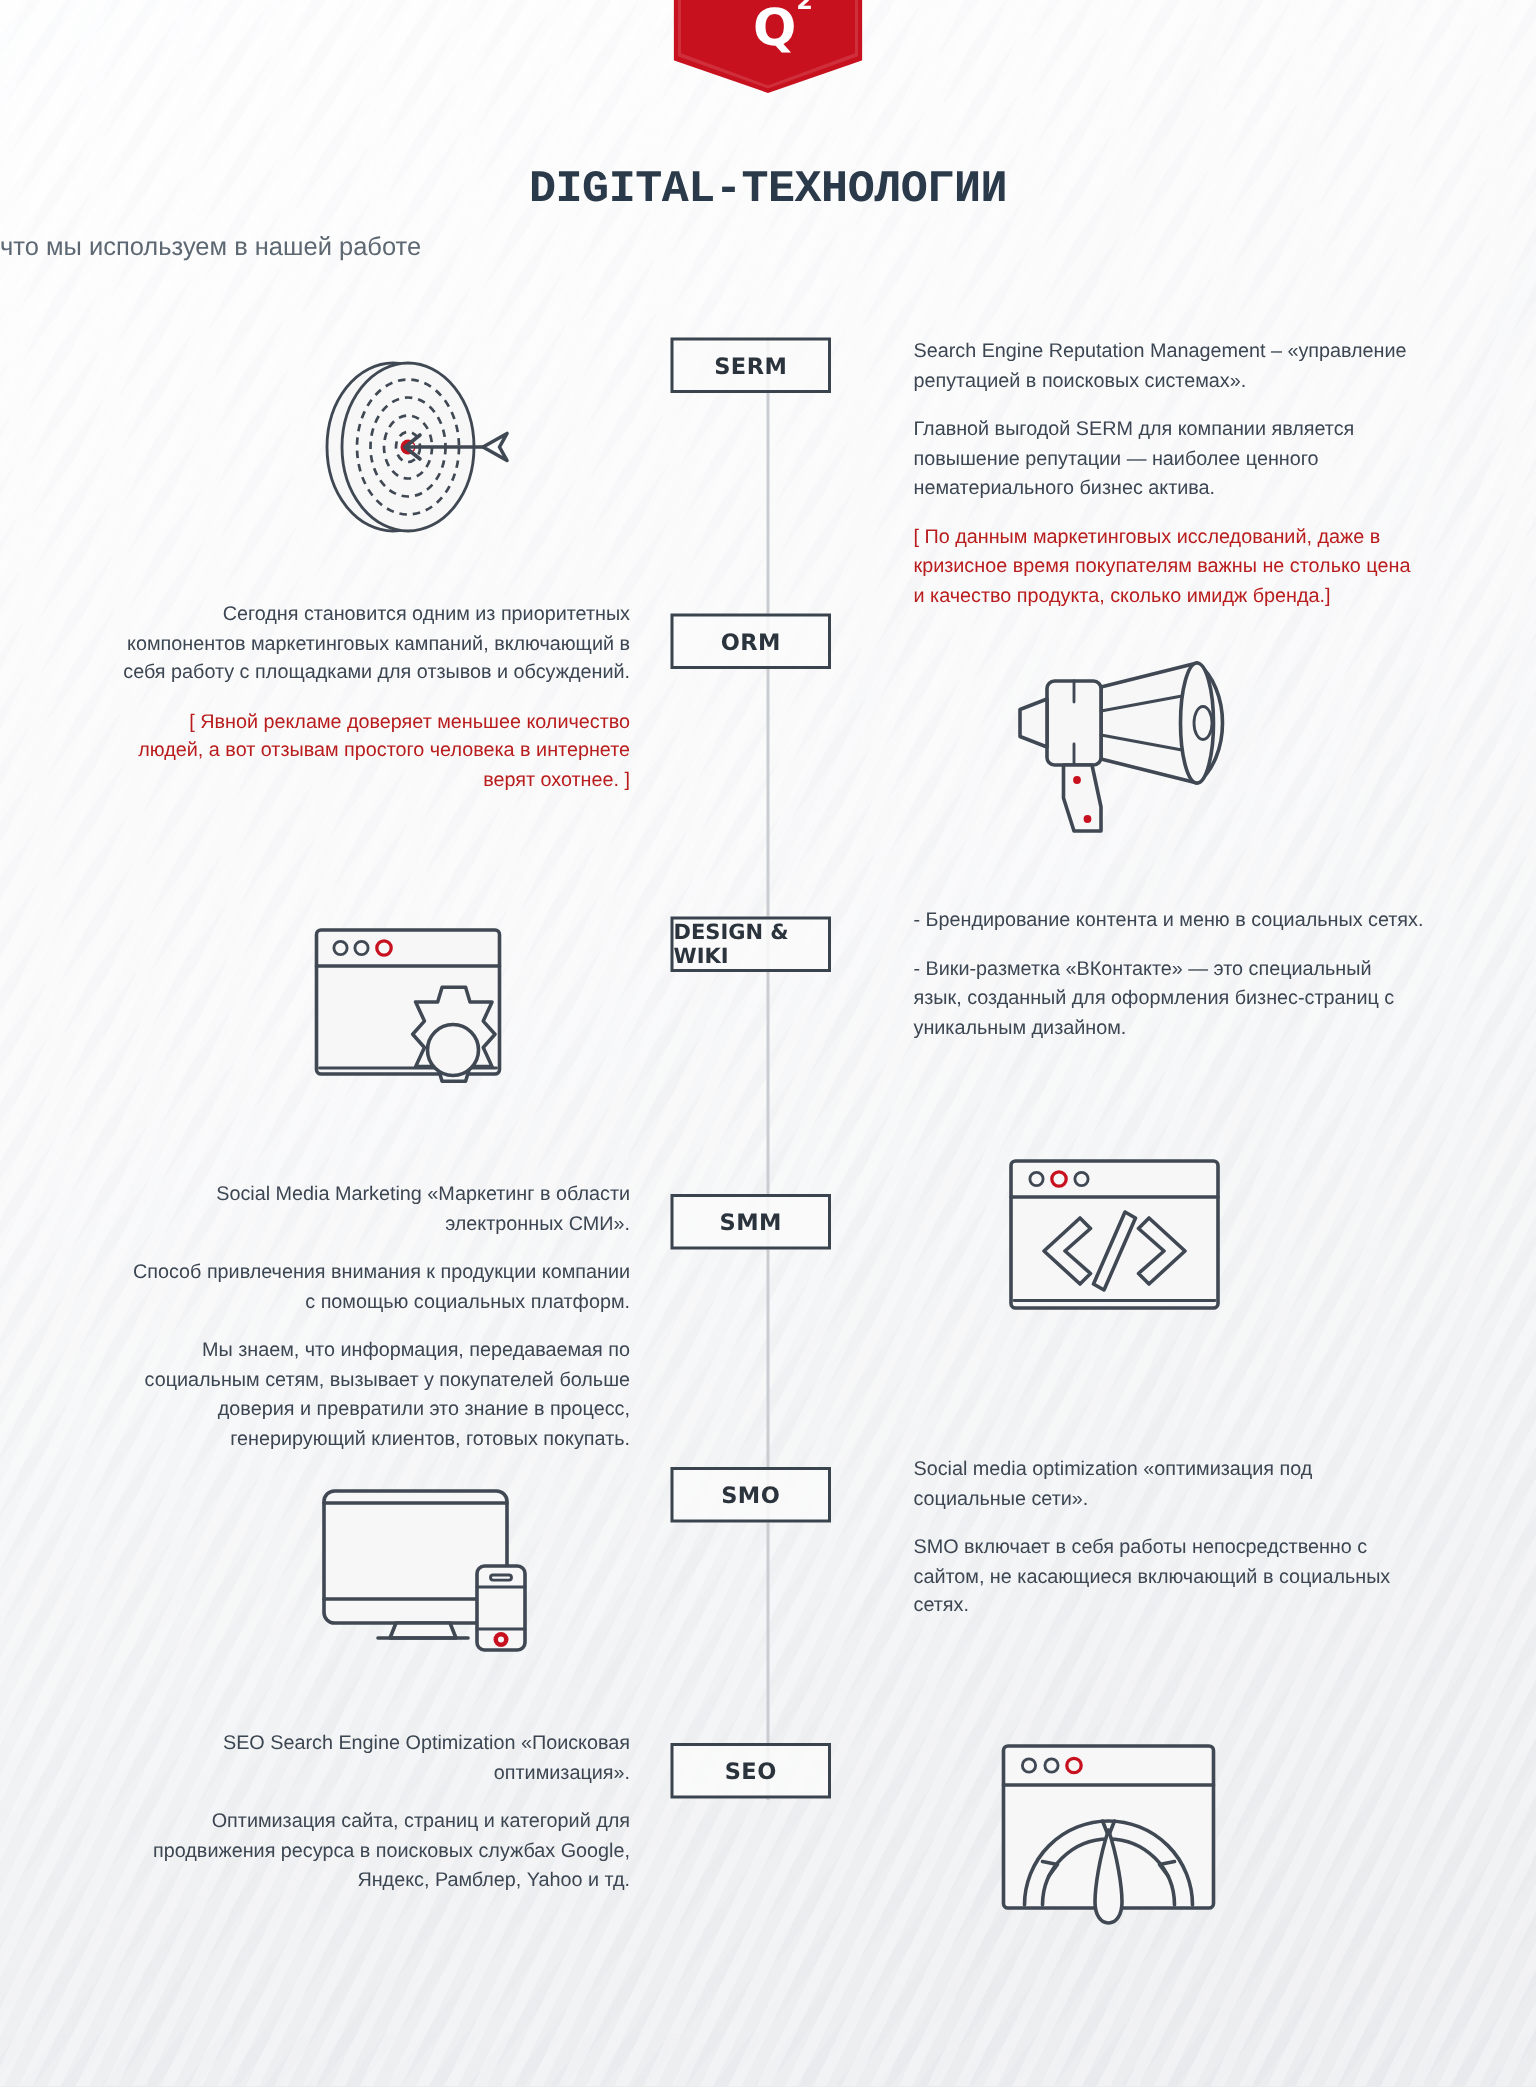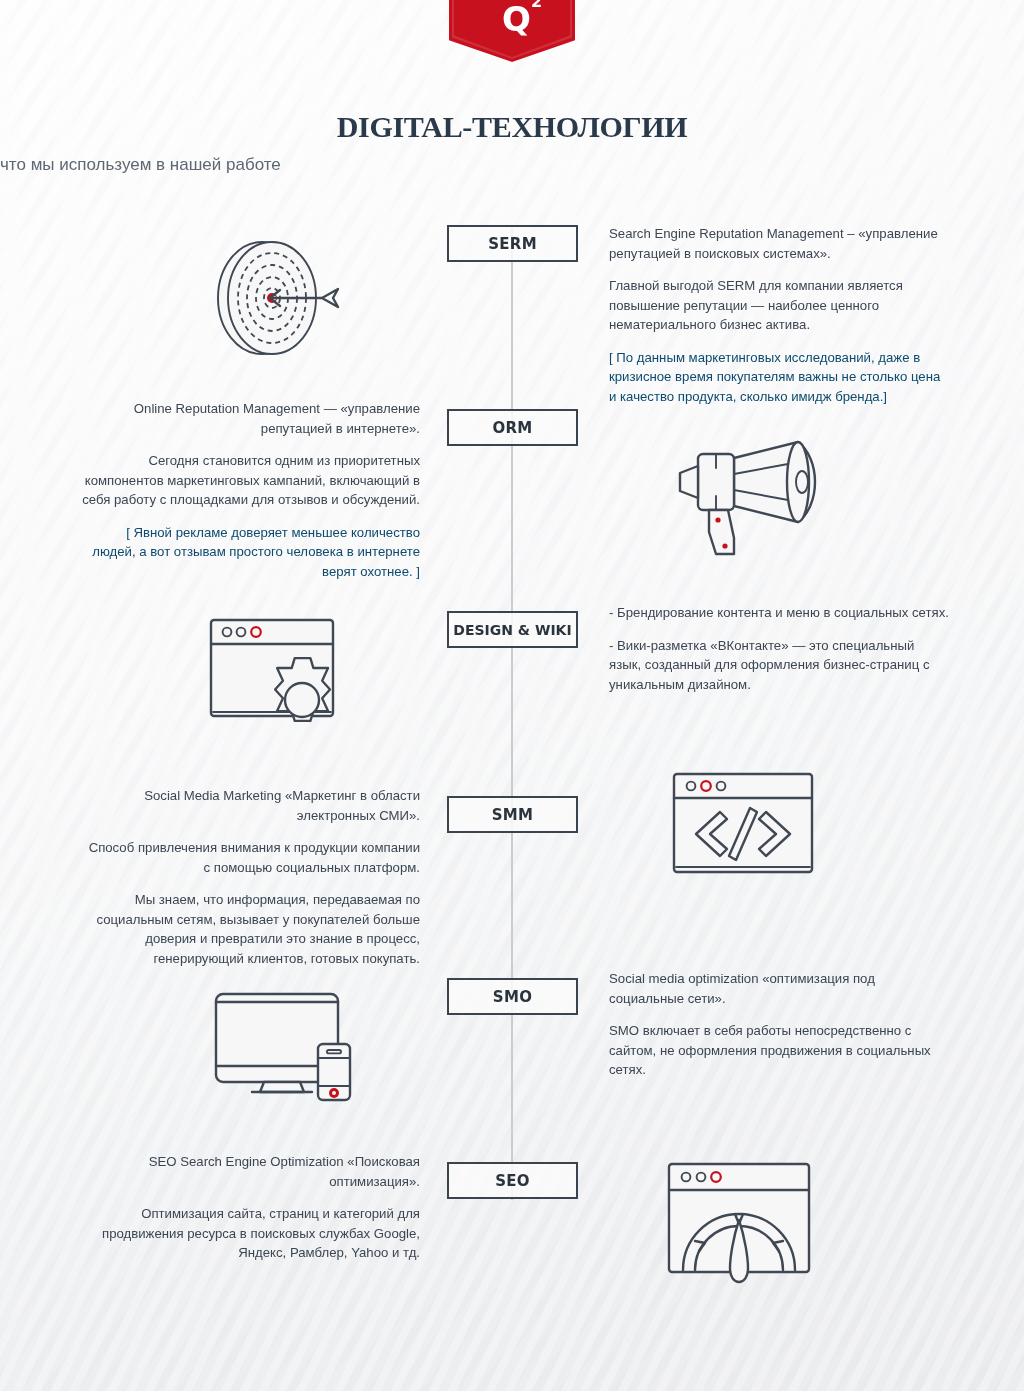--- a/index.html
+++ b/index.html
@@ -54,52 +54,52 @@
   .badge-text{
     position:relative;z-index:3;
     font-family:"DejaVu Sans", sans-serif;
     font-weight:bold;font-size:34px;color:#fff;letter-spacing:0px;
     line-height:1;margin-top:8px;margin-left:20px;
   }
   .badge-text sup{font-size:16px;top:-12px;position:relative;font-weight:bold;}
 
   .title{
     position:absolute;left:0;right:0;top:110px;text-align:center;
-    font-family:Liberation Serif, serif;
+    font-family:Liberation Mono, monospace;
     font-weight:bold;font-size:30px;letter-spacing:-0.3px;
     color:#2b3a4a;
   }
   .subtitle{
     position:absolute;left:0;right:0;top:155px;
     font-size:17px;color:#5d6873;font-weight:normal;
   }
 
   
   .spine{
     position:absolute;left:511px;top:225px;width:2px;height:975px;
     background:#c9ccd0;z-index:1;
   }
 
   
   .row{position:absolute;left:0;width:1024px;}
   .chip{
-    position:absolute;left:447px;width:131px;height:37px;
+    position:absolute;left:447px;width:107px;height:37px;
     border:2px solid #3a444f;background:rgba(250,250,250,0.85);
     display:flex;align-items:center;justify-content:center;
     font-family:"DejaVu Sans", sans-serif;
     font-weight:bold;font-size:15px;letter-spacing:.3px;color:#2b343d;
     box-sizing:border-box;z-index:3;
   }
   .chip.wide{font-size:14px;letter-spacing:0px;}
 
   .copy{position:absolute;width:340px;font-size:13.2px;line-height:1.48;color:#3c4652;}
   .copy.right{text-align:right;left:80px;}
   .copy.left{text-align:left;left:609px;}
   .copy p{margin:0 0 13px 0;}
-  .copy p.muted{color:#0c4a6e;margin-bottom:0;}
+  .copy p.muted{color:#b91c1c;margin-bottom:0;}
   .copy p:last-child{margin-bottom:0;}
 
   
   .icon-box{position:absolute;}
   svg{display:block;overflow:visible;}
   .ln{fill:none;stroke:#3f4853;stroke-width:2.4;stroke-linejoin:round;stroke-linecap:round;}
   .ln-thin{fill:none;stroke:#3f4853;stroke-width:1.9;stroke-linejoin:round;stroke-linecap:round;}
   .dash{fill:none;stroke:#3f4853;stroke-width:1.8;stroke-dasharray:5 4;}
   .red{fill:#c8111e;}
   .redstroke{fill:none;stroke:#c8111e;stroke-width:2.2;}
@@ -142,21 +142,20 @@
         <path class="ln" d="M70 66 L122 66"></path>
         <path class="ln" d="M70 66 L80 58 M70 66 L80 74"></path>
         <path class="ln" d="M122 66 L138 57 L133 66 L138 75 Z"></path>
       </svg>
     </div>
   </div>
 
   <div class="row" style="top:0">
     <div class="chip" style="top:409px">ORM</div>
     <div class="copy right" style="top:399px">
-      <p>Online Reputation Management — «управление репутацией в интернете».</p>
       <p>Сегодня становится одним из приоритетных компонентов маркетинговых кампаний, включающий в себя работу с площадками для отзывов и обсуждений.</p>
       <p class="muted">[ Явной рекламе доверяет меньшее количество людей, а вот отзывам простого человека в интернете верят охотнее. ]</p>
     </div>
     <div class="icon-box" style="left:668px;top:428px">
       <svg width="160" height="132" viewBox="0 0 160 132">
         <path class="ln wfill" d="M66 30 L130 14 C141 22 147 38 147 54 C147 70 141 86 130 94 L66 78 Z"></path>
         <ellipse class="ln wfill" cx="130" cy="54" rx="11" ry="40"></ellipse>
         <rect class="ln wfill" x="30" y="26" width="36" height="56" rx="5"></rect>
         <path class="ln wfill" d="M30 38 L12 45 L12 63 L30 70 Z"></path>
         <path class="ln-thin" d="M48 26 L48 40 M48 68 L48 82"></path>
@@ -208,21 +207,21 @@
         <path class="ln wfill" d="M98 44 L122 66 L98 88 L91 81 L108 66 L91 51 Z"></path>
         <path class="ln wfill" d="M82 40 L89 44 L68 92 L61 88 Z"></path>
       </svg>
     </div>
   </div>
 
   <div class="row" style="top:0">
     <div class="chip" style="top:978px">SMO</div>
     <div class="copy left" style="top:969px">
       <p>Social media optimization «оптимизация под социальные сети».</p>
-      <p>SMO включает в себя  работы непосредственно с сайтом, не оформления продвижения в социальных сетях.</p>
+      <p>SMO включает в себя  работы непосредственно с сайтом, не касающиеся включающий в социальных сетях.</p>
     </div>
     <div class="icon-box" style="left:208px;top:988px">
       <svg width="152" height="108" viewBox="0 0 152 108">
         <rect class="ln wfill" x="8" y="6" width="122" height="88" rx="7"></rect>
         <path class="ln" d="M8 14 L130 14"></path>
         <path class="ln" d="M8 78 L130 78"></path>
         <path class="ln wfill" d="M56 94 L52 104 L96 104 L92 94 Z"></path>
         <path class="ln" d="M44 104 L104 104"></path>
         <rect class="ln wfill" x="110" y="56" width="32" height="56" rx="5"></rect>
         <rect class="ln-thin" x="119" y="62" width="14" height="3.4" rx="1.7"></rect>

